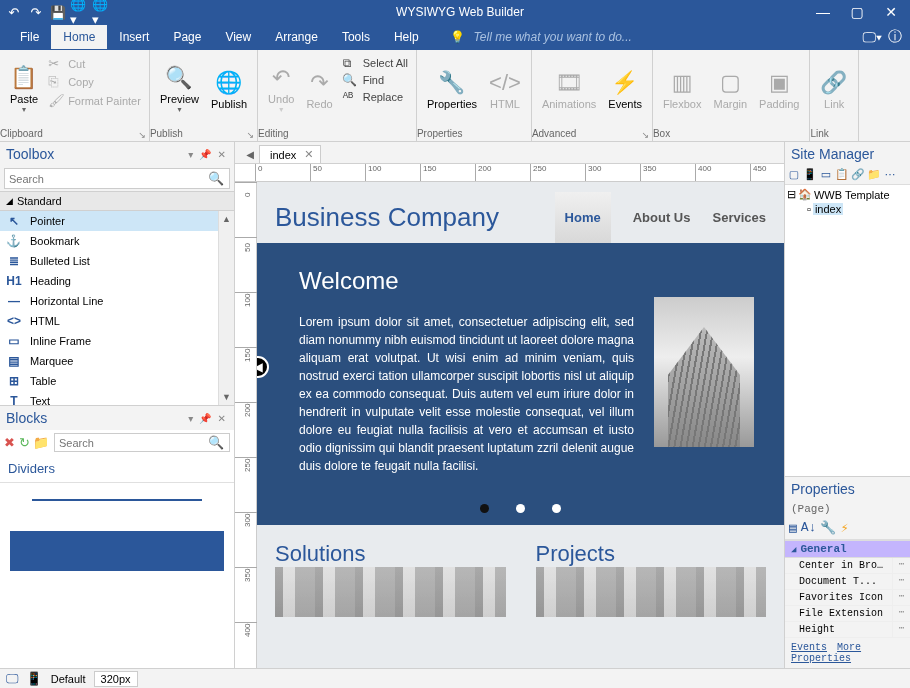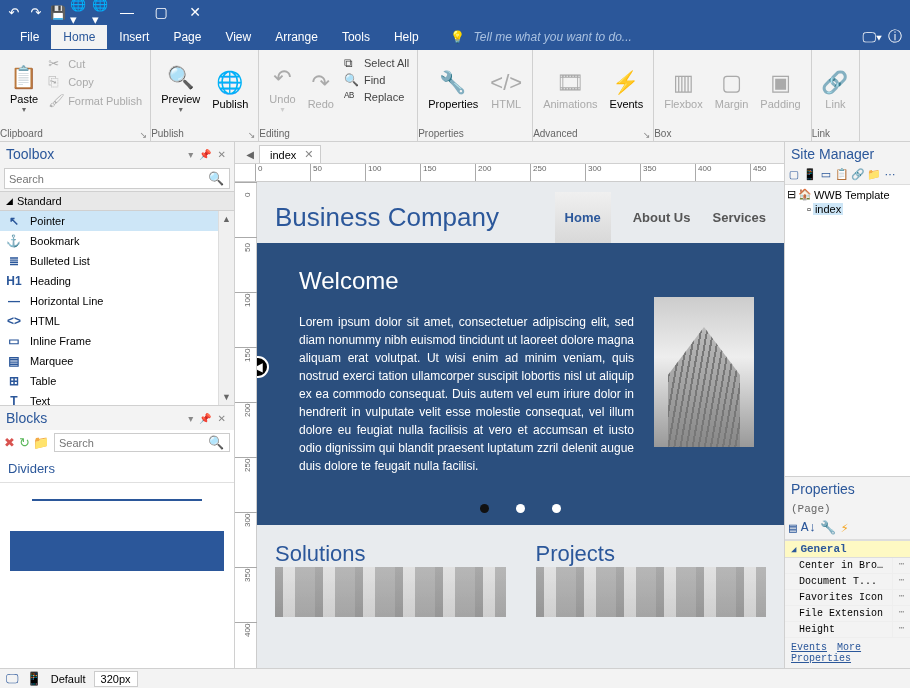--- a/index.html
+++ b/index.html
@@ -114,21 +114,21 @@
 .sitetree { background: #fff; flex: 1; border-bottom: 1px solid #d0d0d0; padding: 2px; font-size: 11px; }
 .sitetree .row { display: flex; align-items: center; gap: 2px; padding: 1px 0; cursor: pointer; }
 .sitetree .row.sel span.lbl { background: #cde6f7; padding: 0 2px; }
 .sitetoolbar { display: flex; gap: 2px; padding: 2px; border-bottom: 1px solid #ddd; }
 .sitetoolbar span { width: 14px; height: 14px; font-size: 11px; cursor: pointer; color: #2b579a; text-align: center; }
 
 .props { display: flex; flex-direction: column; font-family: Liberation Mono, monospace; }
 .props .sub { font-size: 11px; color: #666; padding: 2px 6px; }
 .props .tb { display: flex; gap: 4px; padding: 3px 4px; border-bottom: 1px solid #ddd; }
 .props .tb span { font-size: 13px; cursor: pointer; color: #2b579a; }
-.props .cat { background: #fef9c3; border: 1px solid #ddd; border-left: none; border-right: none; padding: 2px 6px; font-size: 11px; font-weight: bold; color: #2b579a; }
+.props .cat { background: #c4b5fd; border: 1px solid #ddd; border-left: none; border-right: none; padding: 2px 6px; font-size: 11px; font-weight: bold; color: #2b579a; }
 .props .cat .chev { font-size: 9px; margin-right: 4px; font-weight: normal; }
 .proprow { display: flex; border-bottom: 1px solid #eee; font-size: 10px; }
 .proprow .k { flex: 1; padding: 2px 4px 2px 14px; white-space: nowrap; overflow: hidden; text-overflow: ellipsis; }
 .proprow .v { width: 18px; border-left: 1px solid #eee; text-align: center; color: #999; cursor: pointer; }
 .proplinks { padding: 4px 6px; font-size: 10px; }
 .proplinks a { color: #2b579a; text-decoration: underline; cursor: pointer; margin-right: 4px; }
 
 
 .statusbar { height: 20px; background: #f3f3f3; border-top: 1px solid #d0d0d0; display: flex; align-items: center; padding: 0 6px; font-size: 11px; gap: 8px; }
 .statusbar .sicon { font-size: 13px; color: #2b579a; cursor: pointer; }
@@ -138,20 +138,21 @@
 <body>
 
 <div class="titlebar">
   <div class="qat">
     <span>↶</span>
     <span>↷</span>
     <span>💾</span>
     <span>🌐▾</span>
     <span>🌐▾</span>
   </div>
+  <div class="title">WYSIWYG Web Builder</div>
   <div class="winbtns">
     <span>—</span>
     <span>▢</span>
     <span>✕</span>
   </div>
 </div>
 
 <div class="menubar">
   <div class="mtab">File</div>
   <div class="mtab active">Home</div>
@@ -183,21 +184,21 @@
         <div class="smallbtn">
             <span class="ico">✂</span>
             <span>Cut</span>
           </div>
         <div class="smallbtn">
             <span class="ico">⎘</span>
             <span>Copy</span>
           </div>
         <div class="smallbtn">
             <span class="ico">🖌</span>
-            <span>Format Publish</span>
+            <span>Format Painter</span>
           </div>
       </div>
     </div>
     <div class="label"><span>Clipboard</span><span class="launcher">↘</span></div>
   </div>
   <div class="rgroup">
     <div class="body">
       <div class="bigbtn">
           <div class="ico">🔍</div>
           <div class="txt">Preview</div>

